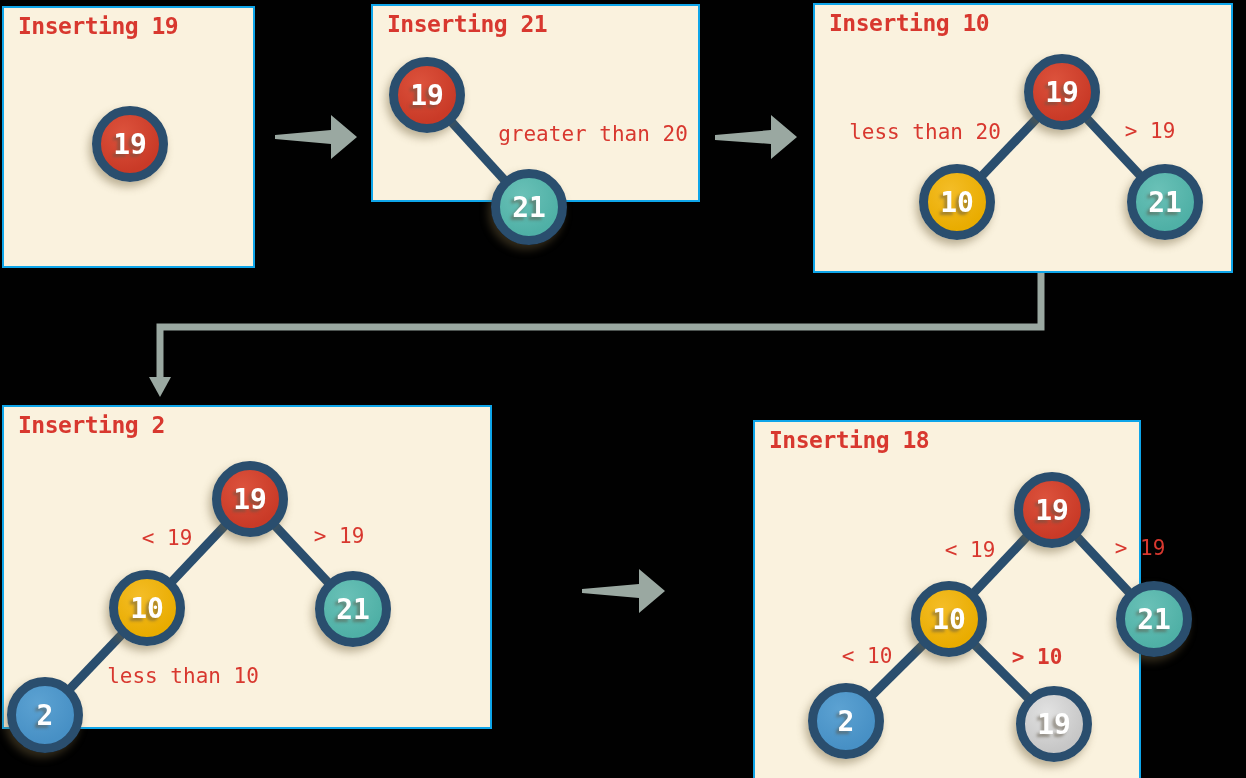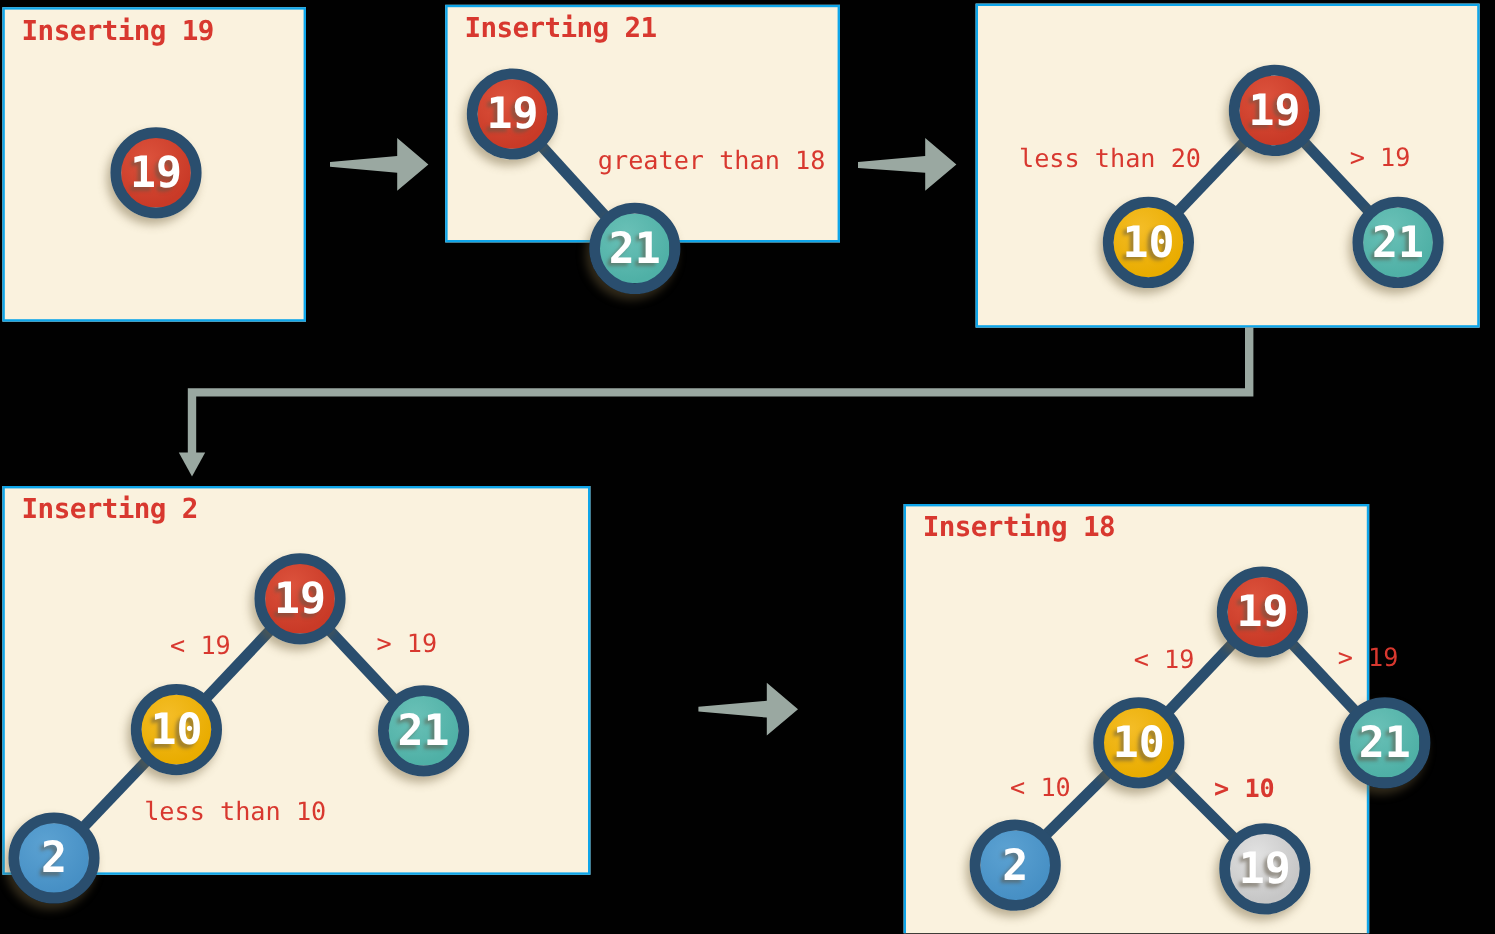--- a/index.html
+++ b/index.html
@@ -13,21 +13,21 @@
   }
   .panel-title{
     position:absolute;left:14px;top:5px;font-weight:bold;font-size:23px;
     color:#d8382f;letter-spacing:-0.5px;white-space:nowrap;
   }
   .edges{position:absolute;left:0;top:0;}
   .node{
     position:absolute;width:76px;height:76px;border-radius:50%;
     border:9px solid #2a4e6e;box-sizing:border-box;
     display:flex;align-items:center;justify-content:center;
-    font-weight:bold;font-size:36px;color:#fff;
+    font-weight:bold;font-size:28px;color:#fff;
     text-shadow:-3px 3px 3px rgba(95,85,70,.55);
     box-shadow:-3px 5px 8px rgba(110,95,60,.45);
   }
   .n-red   {background:radial-gradient(circle at 38% 30%,#dc523c,#c93a27 72%);}
   .n-teal  {background:radial-gradient(circle at 38% 30%,#6ac1b7,#4fb0a6 72%);}
   .n-yellow{background:radial-gradient(circle at 38% 30%,#f4bd27,#e9ac00 72%);}
   .n-blue  {background:radial-gradient(circle at 38% 30%,#5ca2d2,#4790c5 72%);}
   .n-gray  {background:radial-gradient(circle at 38% 30%,#e2e2e2,#c6c6c6 72%);}
   .lbl{
     position:absolute;transform:translate(-50%,-50%);
@@ -45,30 +45,31 @@
     <div class="node n-red" style="left:88px;top:98px;">
       <span>19</span>
     </div>
   </div>
 
   <div class="panel" style="left:371px;top:4px;width:329px;height:198px;">
     <div class="panel-title">Inserting 21</div>
     <svg class="edges" width="325" height="261">
       <line x1="54" y1="89" x2="156" y2="201" stroke="#2a4e6e" stroke-width="9"></line>
     </svg>
-    <div class="lbl" style="left:220px;top:128px;">greater than 18</div>
+    <div class="lbl" style="left:220px;top:128px;">greater than 20</div>
     <div class="node n-red" style="left:16px;top:51px;">
       <span>19</span>
     </div>
     <div class="node n-teal" style="left:118px;top:163px;">
       <span>21</span>
     </div>
   </div>
 
   <div class="panel" style="left:813px;top:3px;width:420px;height:270px;">
+    <div class="panel-title">Inserting 10</div>
     <svg class="edges" width="416" height="266">
       <line x1="247" y1="87" x2="142" y2="197" stroke="#2a4e6e" stroke-width="9"></line>
       <line x1="247" y1="87" x2="350" y2="197" stroke="#2a4e6e" stroke-width="9"></line>
     </svg>
     <div class="lbl" style="left:110px;top:127px;">less than 20</div>
     <div class="lbl" style="left:335px;top:126px;">&gt; 19</div>
     <div class="node n-red" style="left:209px;top:49px;">
       <span>19</span>
     </div>
     <div class="node n-yellow" style="left:104px;top:159px;">
@@ -81,21 +82,21 @@
 
   <div class="panel" style="left:2px;top:405px;width:490px;height:324px;">
     <div class="panel-title">Inserting 2</div>
     <svg class="edges" width="486" height="367">
       <line x1="246" y1="92" x2="143" y2="201" stroke="#2a4e6e" stroke-width="9"></line>
       <line x1="246" y1="92" x2="349" y2="202" stroke="#2a4e6e" stroke-width="9"></line>
       <line x1="143" y1="201" x2="41" y2="308" stroke="#2a4e6e" stroke-width="9"></line>
     </svg>
     <div class="lbl" style="left:163px;top:131px;">&lt; 19</div>
     <div class="lbl" style="left:335px;top:129px;">&gt; 19</div>
-    <div class="lbl" style="left:192px;top:269px;">less than 10</div>
+    <div class="lbl" style="left:179px;top:269px;">less than 10</div>
     <div class="node n-red" style="left:208px;top:54px;">
       <span>19</span>
     </div>
     <div class="node n-yellow" style="left:105px;top:163px;">
       <span>10</span>
     </div>
     <div class="node n-teal" style="left:311px;top:164px;">
       <span>21</span>
     </div>
     <div class="node n-blue" style="left:3px;top:270px;">

